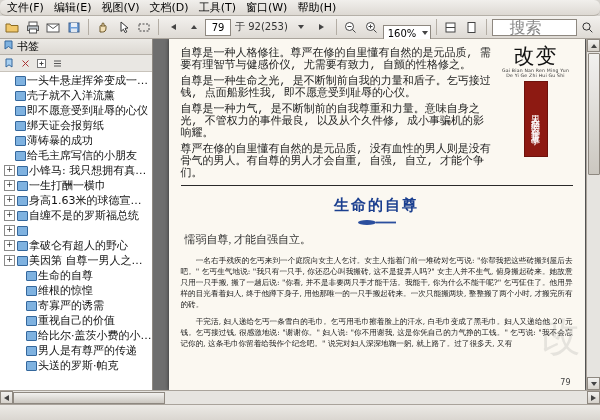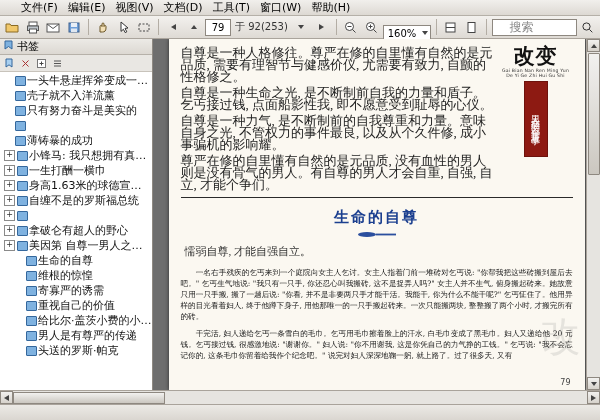--- a/index.html
+++ b/index.html
@@ -9,21 +9,21 @@
     font-family:"DejaVu Sans","Liberation Sans",sans-serif;
     font-size:11px;color:#000;
   }
   .app{width:600px;height:420px;display:flex;flex-direction:column;background:#d6d3ce;}
 
   
   .menubar{
     height:15px;display:flex;align-items:center;
     background:linear-gradient(#f1efec,#ddd9d3);
     border-bottom:1px solid #b5b0a8;
-    padding-left:16px;font-size:11px;
+    padding-left:2px;font-size:11px;border-radius:6px;
   }
   .menubar .mi{padding:1px 5px;cursor:default;white-space:nowrap;}
 
   
   .toolbar{
     height:22px;display:flex;align-items:center;
     background:linear-gradient(#f3f1ee,#dedad4);
     border-bottom:1px solid #aaa49c;
     padding:0 3px;gap:2px;
   }
@@ -37,21 +37,21 @@
     font-size:10px;text-align:center;line-height:15px;
   }
   .pagetotal{font-size:10px;color:#333;padding:0 2px;white-space:nowrap;text-align:center;}
   .zoombox{
     width:46px;height:15px;border:1px solid #8e8880;background:#fff;
     font-size:10px;line-height:15px;padding-left:4px;position:relative;margin-top:12px;
   }
   .zoombox .arrow{position:absolute;right:2px;top:5px;}
   .searchbox{
     width:72px;height:15px;border:1px solid #8e8880;background:#fff;
-    font-size:12px;line-height:15px;padding-left:17px;color:#888;
+    font-size:16px;line-height:15px;padding-left:17px;color:#888;
   }
   .tri-down{width:0;height:0;border-left:3px solid transparent;border-right:3px solid transparent;border-top:4px solid #444;}
   .tri-left{width:0;height:0;border-top:3px solid transparent;border-bottom:3px solid transparent;border-right:5px solid #444;}
   .tri-right{width:0;height:0;border-top:3px solid transparent;border-bottom:3px solid transparent;border-left:5px solid #444;}
   .tri-up{width:0;height:0;border-left:3px solid transparent;border-right:3px solid transparent;border-bottom:4px solid #444;}
 
   
   .body{flex:1;display:flex;min-height:0;background:#6e6e6e;}
 
   
@@ -102,27 +102,27 @@
   }
   .vscroll .thumb{position:absolute;left:1px;top:14px;width:10px;height:120px;
     background:linear-gradient(#f2f1ef,#cbc7c0);border:1px solid #8e8880;border-radius:1px;}
   .vscroll .ar{position:absolute;left:0;width:13px;height:13px;display:flex;align-items:center;justify-content:center;
     background:linear-gradient(#f2f1ef,#d6d2cb);border:1px solid #8e8880;box-sizing:border-box;}
 
   
   .pg-inner{padding:6px 12px 0 12px;position:relative;}
   .col-top{display:flex;gap:6px;}
   .topblock{flex:1;display:flex;flex-direction:column;gap:4px;padding-top:2px;}
-  .topline{font-size:13px;line-height:12px;color:#222;font-family:Liberation Serif, serif;}
+  .topline{font-size:11px;line-height:12px;color:#222;font-family:Liberation Mono, monospace;}
   .brandbox{
     width:74px;flex:0 0 auto;text-align:center;position:relative;
   }
   .brand-cn{
     font-family:"DejaVu Serif","Liberation Serif",serif;
-    font-size:21px;font-weight:bold;color:#111;letter-spacing:1px;line-height:22px;
+    font-size:21px;font-weight:normal;color:#111;letter-spacing:1px;line-height:22px;
   }
   .brand-en{font-size:4.6px;color:#333;letter-spacing:.2px;margin-top:1px;}
   .brand-stamp{
     margin:3px auto 0;width:22px;height:74px;background:#8d1a12;color:#fff;
     font-family:"DejaVu Serif","Liberation Serif",serif;font-size:9px;line-height:12px;
     writing-mode:vertical-rl;display:flex;align-items:center;justify-content:center;
     letter-spacing:2px;border:1px solid #6d120c;
   }
   .rule{height:1px;background:#2a2a2a;margin:6px 0 0 0;}
   .artic-title{
@@ -312,30 +312,36 @@
             <span class="lbl">一头牛悬崖挥斧变成一把锋子的</span>
           </div>
           <div class="node depth1">
             <span class="tw none"></span>
             <span class="bk"></span>
             <span class="lbl">壳子就不入洋流薰</span>
           </div>
           <div class="node depth1">
             <span class="tw none"></span>
             <span class="bk"></span>
-            <span class="lbl">只有努力奋斗是美实的</span>
-          </div>
-          <div class="node depth1">
-            <span class="tw none"></span>
-            <span class="bk"></span>
+            <span class="lbl">即不愿意受到耻辱的心仪</span>
+          </div>
+          <div class="node depth1">
+            <span class="tw none"></span>
+            <span class="bk"></span>
+            <span class="lbl">绑天证会报剪纸</span>
           </div>
           <div class="node depth1">
             <span class="tw none"></span>
             <span class="bk"></span>
             <span class="lbl">薄铸暴的成功</span>
+          </div>
+          <div class="node depth1">
+            <span class="tw none"></span>
+            <span class="bk"></span>
+            <span class="lbl">给毛主席写信的小朋友</span>
           </div>
           <div class="node depth1">
             <span class="tw">+</span>
             <span class="bk"></span>
             <span class="lbl">小锋马: 我只想拥有真实的高度</span>
           </div>
           <div class="node depth1">
             <span class="tw">+</span>
             <span class="bk"></span>
             <span class="lbl">一生打酬一横巾</span>

